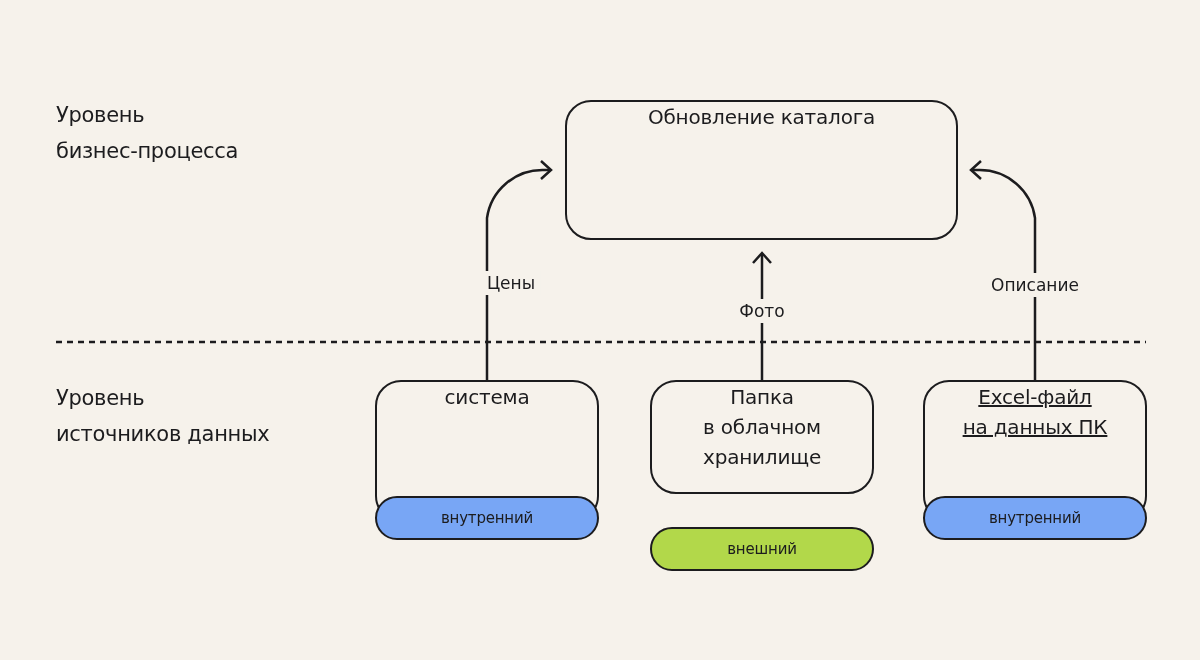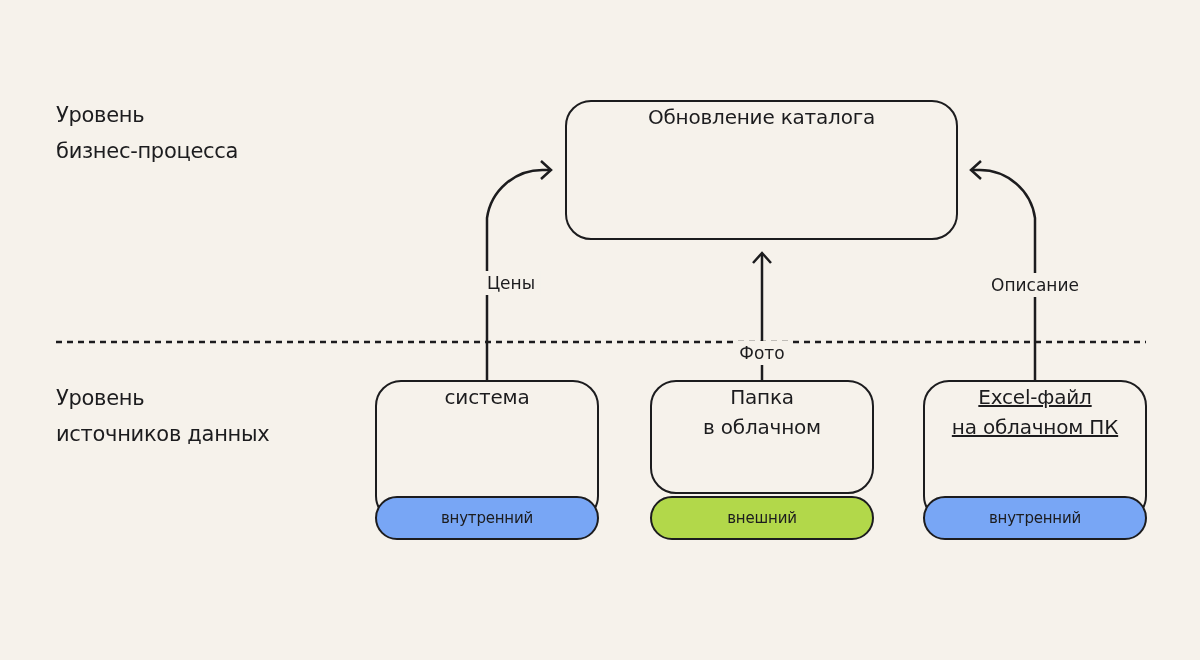--- a/index.html
+++ b/index.html
@@ -35,29 +35,29 @@
     .box span { display: block; }
 
     .badge {
       position: absolute; box-sizing: border-box;
       height: 44px; width: 224px; top: 496px;
       border: 2px solid #1c1c1e; border-radius: 22px;
       display: flex; align-items: center; justify-content: center;
       font-size: 15px; letter-spacing: -0.2px;
     }
     #badge-0 { left: 375px; }
-    #badge-1 { left: 650px; }
+    #badge-1 { left: 650px; margin-top: 31px; }
     #badge-2 { left: 923px; }
 
     .edge-label {
       position: absolute; font-size: 17px; background: #f6f2eb;
       padding: 0 6px; transform: translateX(-50%); line-height: 24px;
     }
     #edge-0 { left: 479px; top: 271px; margin-left: 32px; }
-    #edge-1 { left: 762px; top: 299px; margin-top: 42px; }
+    #edge-1 { left: 762px; top: 299px; }
     #edge-2 { left: 1035px; top: 273px; }
   </style>
 </head>
 <body>
 
 <svg class="wires" width="1200" height="660">
   <line x1="56" y1="342" x2="1146" y2="342" stroke="#1c1c1e" stroke-width="2.5" stroke-dasharray="6 5"></line>
 
   <path d="M487 380 V218 A56 56 0 0 1 543 170 H550" fill="none" stroke="#1c1c1e" stroke-width="2.5"></path>
   <path d="M541 161 L551 170 L541 179" fill="none" stroke="#1c1c1e" stroke-width="2.5"></path>
@@ -85,21 +85,22 @@
 <div class="edge-label" id="edge-0">Цены</div>
 <div class="edge-label" id="edge-1">Фото</div>
 <div class="edge-label" id="edge-2">Описание</div>
 
 <div class="box" id="box-src-0">
   <span>система</span>
 </div>
 <div class="box" id="box-src-1">
   <span>Папка</span>
   <span>в облачном</span>
+  <span>хранилище</span>
 </div>
 <div class="box" id="box-src-2">
   <span>Excel-файл</span>
-  <span>на облачном ПК</span>
+  <span>на данных ПК</span>
 </div>
 
 <div class="badge" id="badge-0" style="background: rgb(120, 166, 245);">внутренний</div>
 <div class="badge" id="badge-1" style="background: rgb(178, 216, 74);">внешний</div>
 <div class="badge" id="badge-2" style="background: rgb(120, 166, 245);">внутренний</div>
 
 </body></html>

